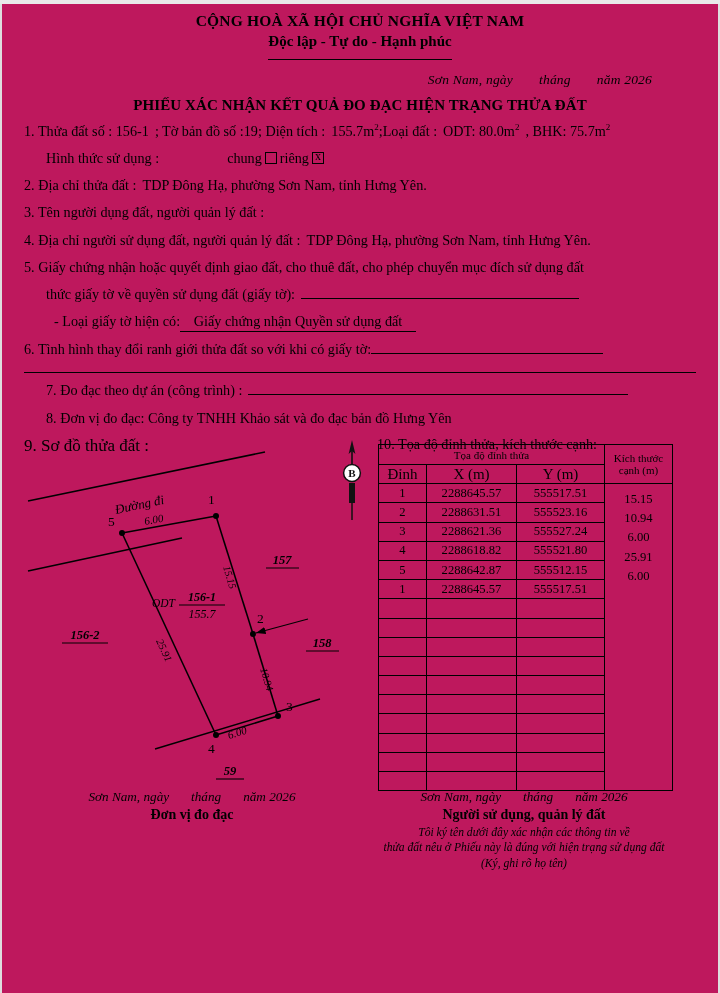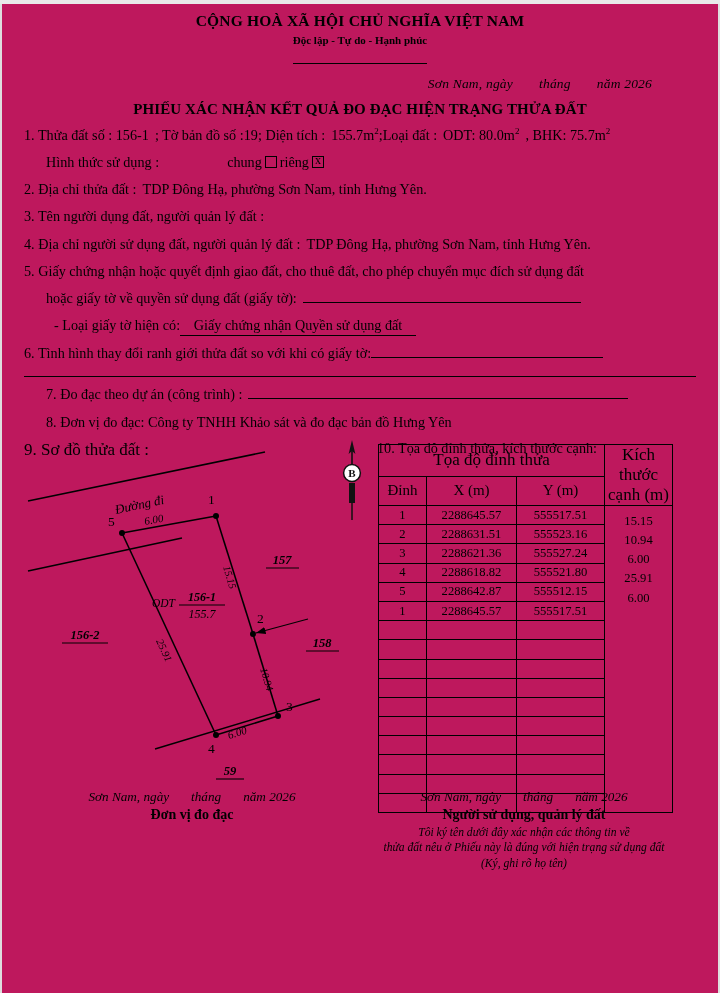--- a/index.html
+++ b/index.html
@@ -22,23 +22,23 @@
     border-right: 2px solid #dedede;
     overflow: hidden;
   }
 
   
   .hdr { text-align: center; padding-top: 8px; }
   .hdr-nation {
     font-size: 15.5px; font-weight: bold; letter-spacing: .2px;
   }
   .hdr-motto {
-    font-size: 11px; font-weight: bold;
+    font-size: 15px; font-weight: bold;
     margin-top: 3px; display: inline-block;
-    border-bottom: 1.4px solid #000; padding-bottom: 17px;
+    border-bottom: 1.4px solid #000; padding-bottom: 9px;
   }
   .place-date {
     text-align: right; font-style: italic; font-size: 13.5px;
     margin: 12px 66px 0 0; letter-spacing: .2px;
   }
   .place-date .sp { display: inline-block; width: 26px; }
   .doc-title {
     text-align: center; font-weight: bold; font-size: 15px;
     margin-top: 9px; letter-spacing: .1px;
   }
@@ -104,21 +104,21 @@
     border-collapse: collapse; width: 294px;
     font-size: 12.6px; table-layout: fixed;
   }
   table.coord th, table.coord td {
     border: 1.15px solid #000;
     text-align: center;
     padding: 0;
     height: 19.2px;
     font-weight: normal;
   }
-  table.coord th.grp { font-size: 17px; height: 20px; }
+  table.coord th.grp { font-size: 11px; height: 20px; }
   table.coord th.hd  { font-size: 15px; }
   col.c-dinh { width: 48px; }
   col.c-x    { width: 90px; }
   col.c-y    { width: 88px; }
   col.c-k    { width: 68px; }
   .kich-cell {
     vertical-align: top; font-size: 12.6px; line-height: 1.52;
     padding-top: 6px !important; text-align: center;
   }
 
@@ -174,21 +174,21 @@
     <div class="ln">
       <span class="num">4.</span>
       <span>Địa chỉ người sử dụng đất, người quản lý đất :</span><span class="gap-s"></span><span>TDP Đông Hạ, phường Sơn Nam, tỉnh Hưng Yên.</span>
     </div>
 
     <div class="ln">
       <span class="num">5.</span>
       <span>Giấy chứng nhận hoặc quyết định giao đất, cho thuê đất, cho phép chuyển mục đích sử dụng đất</span>
     </div>
     <div class="ln ind">
-      <span>hoặc giấy tờ về quyền sử dụng đất (giấy tờ):</span><span class="gap-s"></span><span class="fill-t" style="width:278px"></span>
+      <span>thức giấy tờ về quyền sử dụng đất (giấy tờ):</span><span class="gap-s"></span><span class="fill-t" style="width:278px"></span>
     </div>
     <div class="ln ind2">
       <span>- Loại giấy tờ hiện có:</span><span class="fill-t" style="min-width:236px">Giấy chứng nhận Quyền sử dụng đất</span>
     </div>
 
     <div class="ln">
       <span class="num">6.</span>
       <span>Tình hình thay đổi ranh giới thửa đất so với khi có giấy tờ:</span><span class="fill" style="width:232px"></span>
     </div>
   </div>

